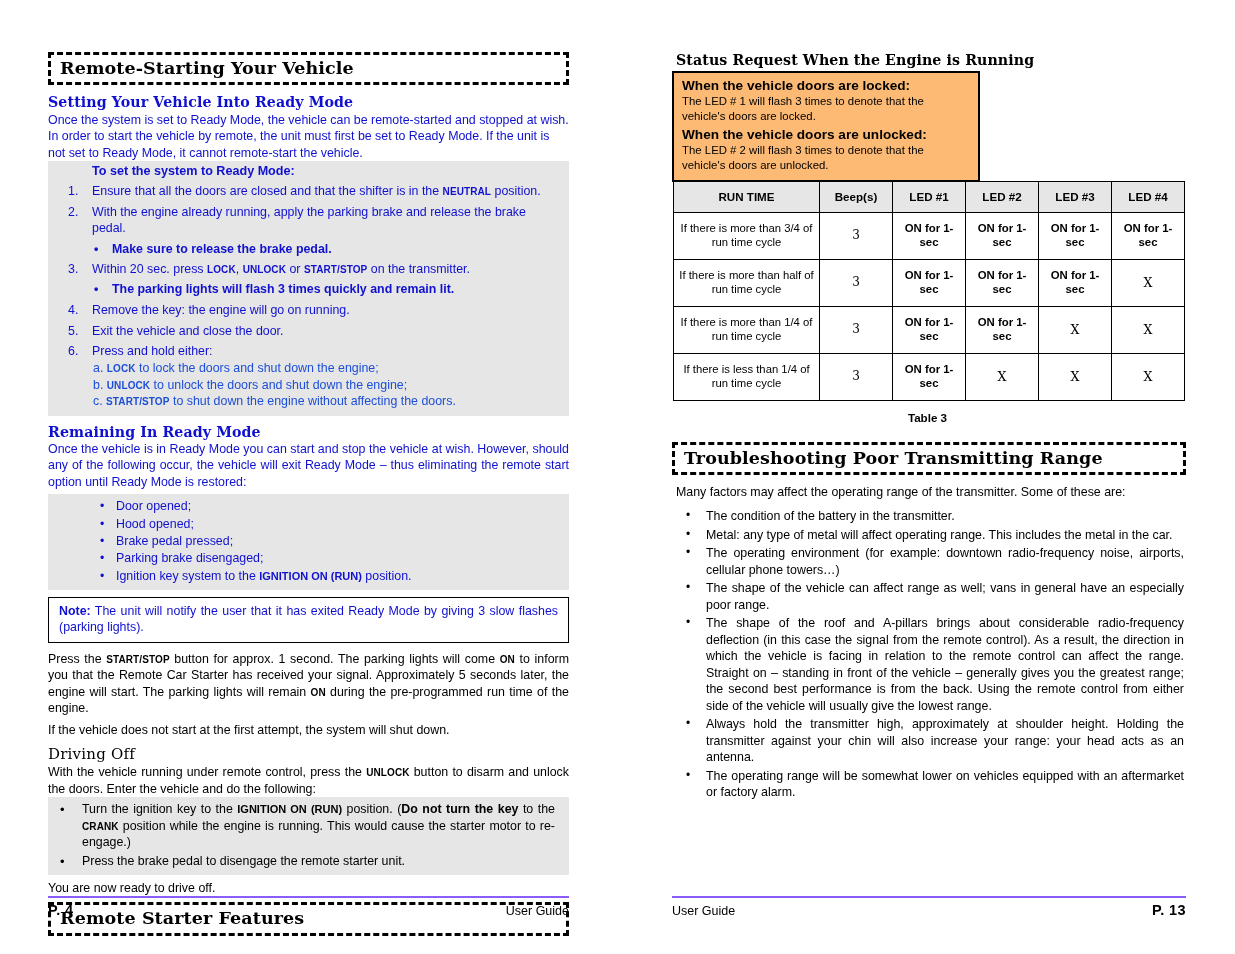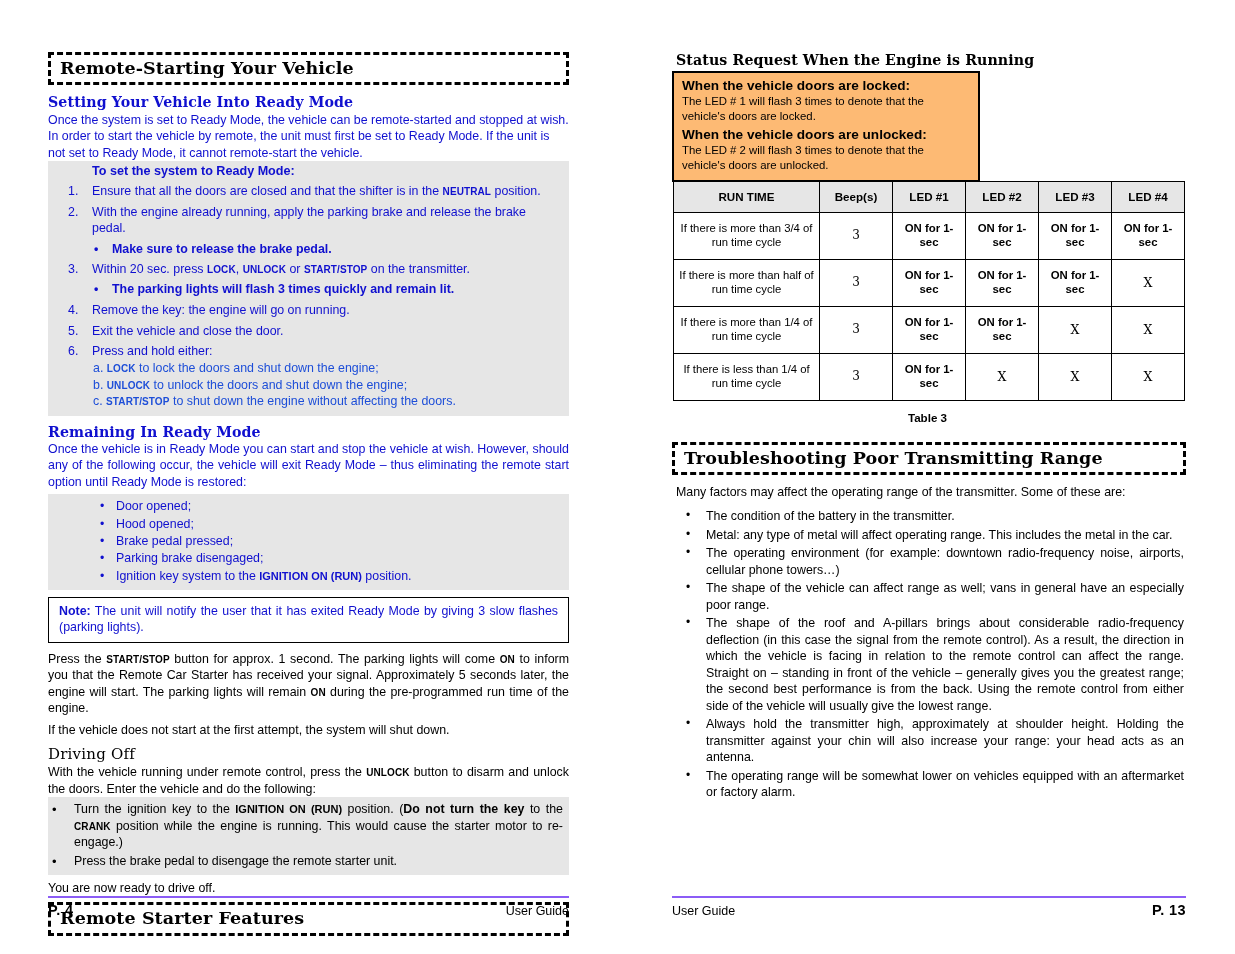--- a/index.html
+++ b/index.html
@@ -167,21 +167,21 @@
   }
   .note-box b { color: #1010cf; }
 
   
   .do-list { padding: 3px 6px 4px 0; }
   .do-item {
     display: flex;
     font-size: 12.4px;
     line-height: 1.33;
     color: #000;
-    padding: 1px 0;
+    padding: 1px 8px;
   }
   .do-item .bdot {
     width: 22px;
     flex: 0 0 22px;
     padding-left: 4px;
     box-sizing: content-box;
     font-size: 13px;
   }
   .do-item .do-txt { flex: 1 1 auto; text-align: justify; }
 

